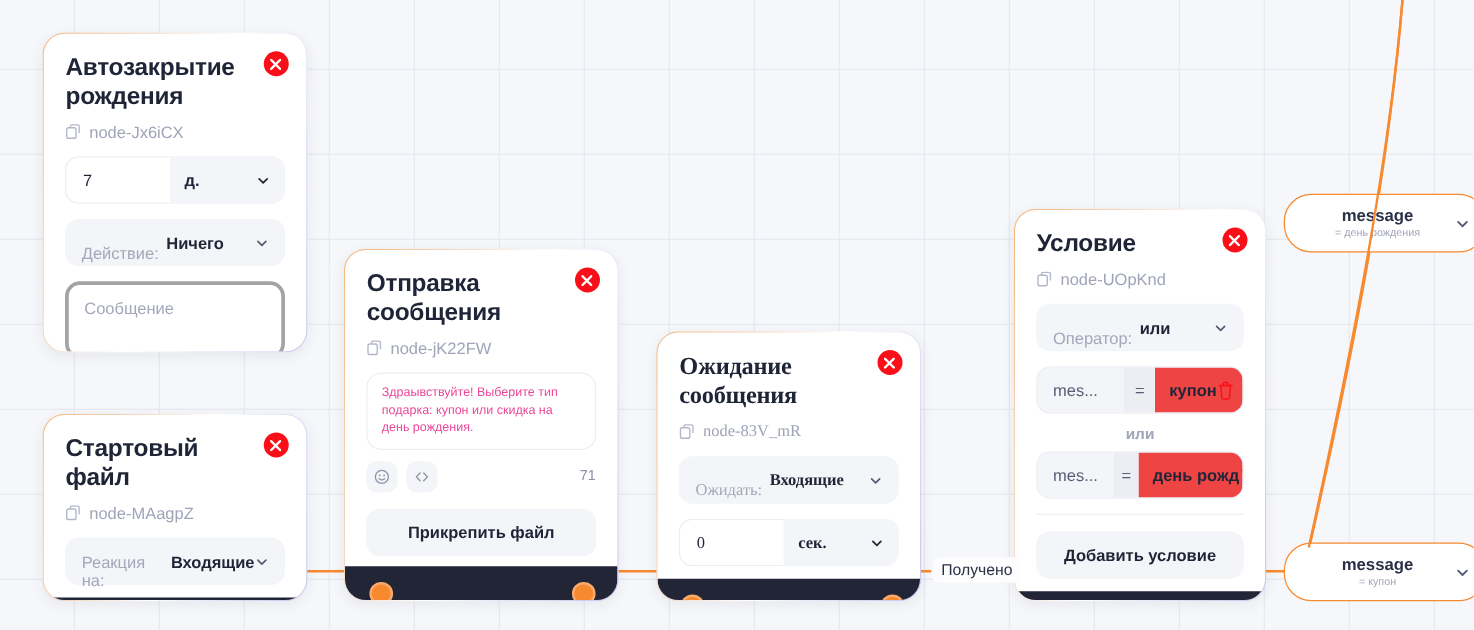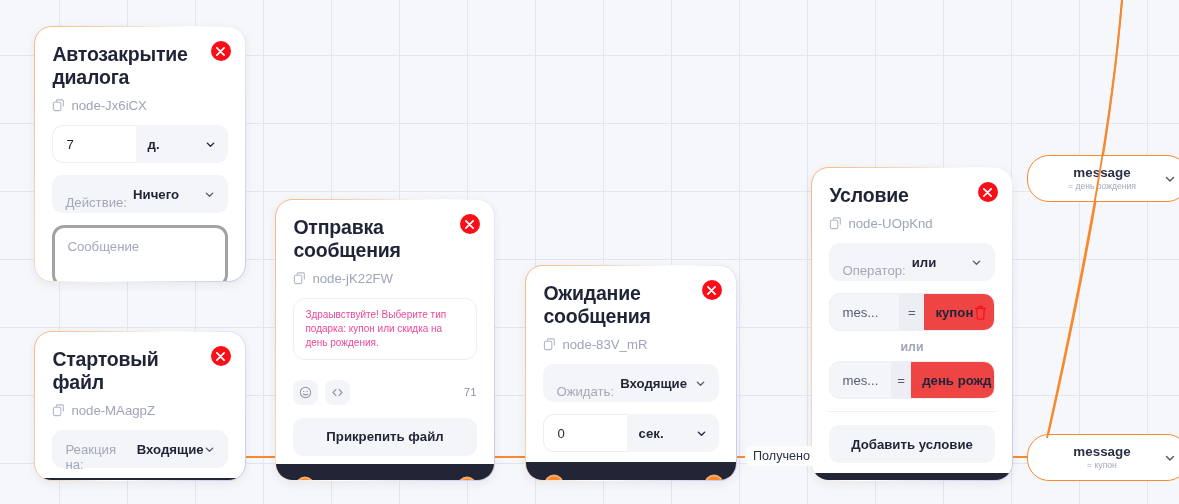--- a/index.html
+++ b/index.html
@@ -94,21 +94,21 @@
   .textarea {
     margin-top: 12px; border: 3px solid #a3a3a3; border-radius: 12px;
     min-height: 62px; padding: 11px 12px; font-size: 13.2px; color: #a3a8bb;
     background: #fff; cursor: text;
   }
   .msgbox {
     margin-top: 12px; border: 1px solid #eceef4; border-radius: 12px;
     padding: 9px 11px; font-size: 10px; color: #ec4899; line-height: 1.38;
     background: #fff; cursor: text;
   }
-  .tools { display: flex; align-items: center; gap: 7px; margin-top: 20px; }
+  .tools { display: flex; align-items: center; gap: 7px; margin-top: 9px; }
   .tool {
     width: 25px; height: 25px; border-radius: 8px; background: #f4f5f8;
     display: flex; align-items: center; justify-content: center;
     color: #8d93a8; cursor: pointer;
   }
   .tool svg { display: block; width: 13px; height: 13px; }
   .counter { margin-left: auto; font-size: 11.5px; color: #8d93a8; }
 
   .btn-soft {
     margin-top: 13px; background: #f4f5f8; border-radius: 11px; height: 38px;
@@ -184,21 +184,21 @@
       <path d="M 713,457 L 745,457"></path>
       <path d="M 808,457 L 834,457"></path>
       <path d="M 994,457 L 1030,457"></path>
       <path d="M 1122,0 C 1112,120 1090,250 1047,440"></path>
     </g>
   </svg>
 
   <div class="node" style="left:34px; top:26px; width:212px; height:256px;">
     <div class="node-inner">
       <div class="node-body">
-        <div class="node-title">Автозакрытие диалога</div>
+        <div class="node-title">Автозакрытие рождения</div>
         <button class="close-btn" aria-label="close">
           <svg viewBox="0 0 10 10">
               <path d="M1 1 L9 9 M9 1 L1 9" stroke="#fff" stroke-width="1.9" stroke-linecap="round"></path>
             </svg>
         </button>
         <div class="node-id">
           <svg class="copy-icon" viewBox="0 0 14 14">
             <rect x="1.5" y="3.5" width="8" height="9" rx="1.6" fill="none" stroke="#b3b8c9" stroke-width="1.2"></rect>
             <path d="M4.6 3.2 V2.2 a1.2 1.2 0 0 1 1.2-1.2 H11 a1.2 1.2 0 0 1 1.2 1.2 V8" fill="none" stroke="#b3b8c9" stroke-width="1.2"></path>
           </svg>
@@ -310,21 +310,21 @@
       </div>
       <div class="node-foot">
         <div class="port" style="left:29px;"></div>
         <div class="port" style="left:191px;"></div>
       </div>
     </div>
   </div>
 
   <div class="node" style="left:525px; top:265px; width:212px; height:216px;">
     <div class="node-inner">
-      <div class="node-body" style="padding-bottom:10px;">
+      <div class="node-body" style="padding-bottom:10px;font-family:Liberation Serif, serif;">
         <div class="node-title">Ожидание сообщения</div>
         <button class="close-btn" aria-label="close">
           <svg viewBox="0 0 10 10">
               <path d="M1 1 L9 9 M9 1 L1 9" stroke="#fff" stroke-width="1.9" stroke-linecap="round"></path>
             </svg>
         </button>
         <div class="node-id">
           <svg class="copy-icon" viewBox="0 0 14 14">
             <rect x="1.5" y="3.5" width="8" height="9" rx="1.6" fill="none" stroke="#b3b8c9" stroke-width="1.2"></rect>
             <path d="M4.6 3.2 V2.2 a1.2 1.2 0 0 1 1.2-1.2 H11 a1.2 1.2 0 0 1 1.2 1.2 V8" fill="none" stroke="#b3b8c9" stroke-width="1.2"></path>

